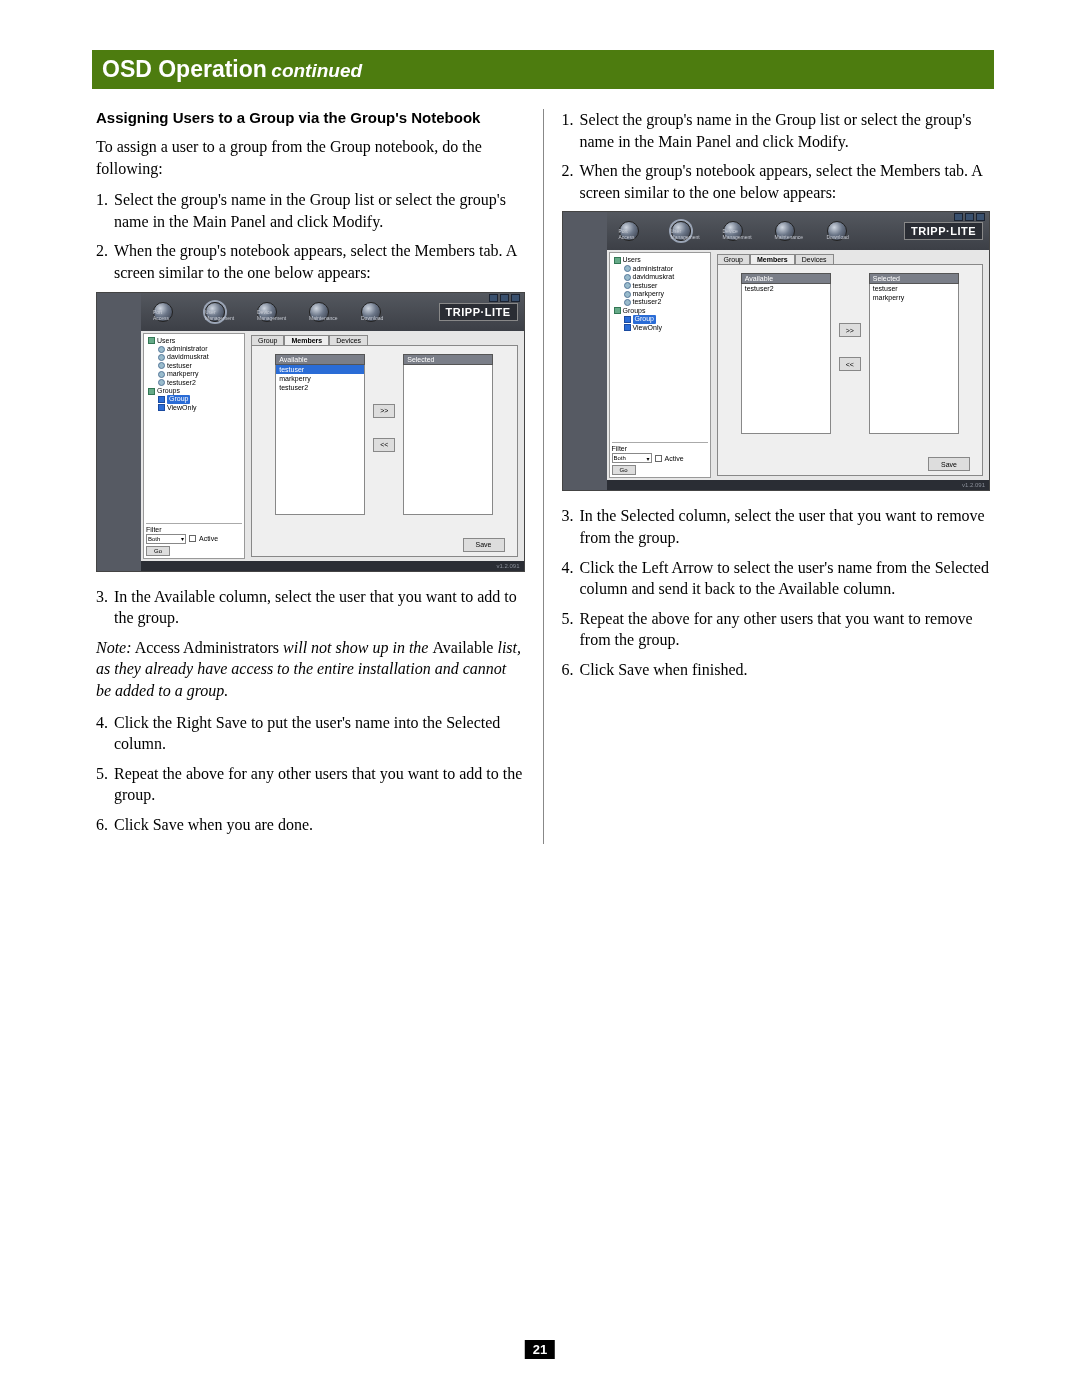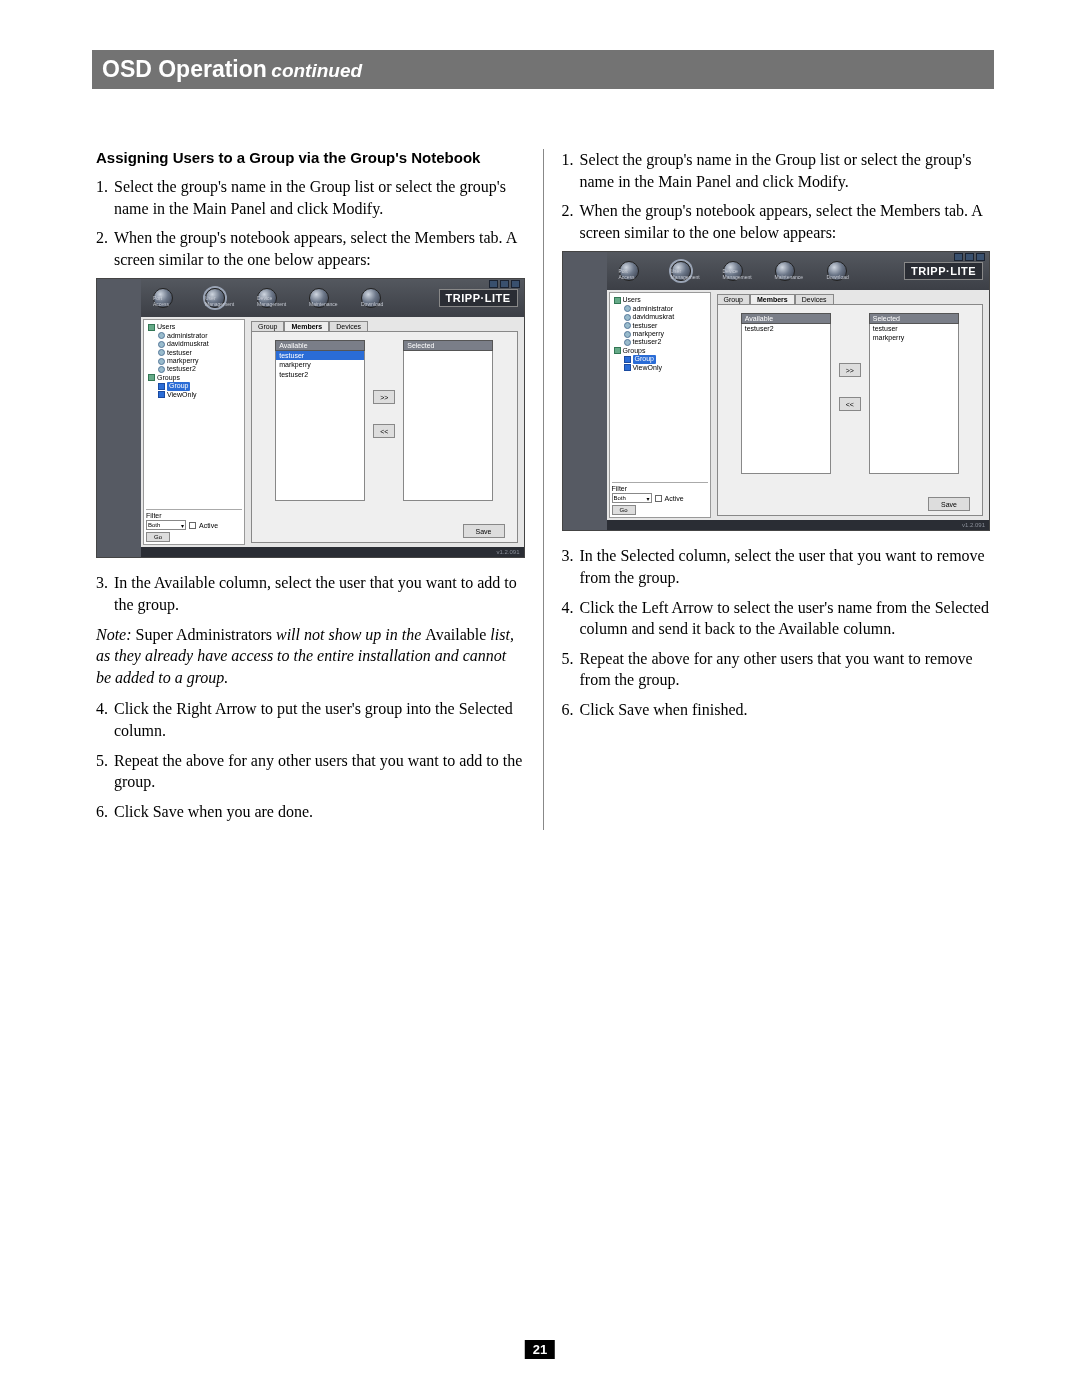--- a/index.html
+++ b/index.html
@@ -8,21 +8,21 @@
     height: 1397px;
     background: #fff;
     font-family: "Times New Roman", Times, serif;
     color: #000;
     position: relative;
   }
   .page {
     padding: 50px 86px 0 92px;
   }
   .header-bar {
-    background: #737373;
+    background: #4d7c0f;
     color: #fff;
     padding: 6px 10px 6px 10px;
     font-family: Arial, Helvetica, sans-serif;
   }
   .header-bar .title {
     font-size: 23px;
     font-weight: bold;
   }
   .header-bar .cont {
     font-size: 19px;
@@ -45,21 +45,20 @@
     font-style: italic;
   }
   .columns {
     display: flex;
     gap: 0;
     margin-top: 20px;
   }
   .col {
     flex: 1;
     padding: 0 4px;
-    margin-top: 40px;
   }
   .col.left { padding-right: 18px; }
   .col.right { padding-left: 18px; border-left: 1px solid #888; }
   .subtitle {
     font-family: Arial, Helvetica, sans-serif;
     font-weight: bold;
     font-size: 15px;
     margin-bottom: 10px;
   }
   .body-text {
@@ -270,20 +269,21 @@
     <span class="title">OSD Operation</span>
     <span> </span>
     <span class="cont">continued</span>
   </div>
 
 
   <div class="columns">
 
     <div class="col left">
       <div class="subtitle">Assigning Users to a Group via the Group's Notebook</div>
+      <div class="body-text">To assign a user to a group from the Group notebook, do the following:</div>
       <ol class="steps">
         <li>
           <span>Select the group's name in the Group list or select the group's name in the Main Panel and click </span><span class="italic">Modify</span><span>.</span>
         </li>
         <li>When the group's notebook appears, select the Members tab. A screen similar to the one below appears:</li>
       </ol>
 
       <div class="app-shot">
         <div class="app-top">
           <div class="winbtns">
@@ -395,25 +395,25 @@
         </div>
         <div class="app-status">v1.2.091</div>
       </div>
 
       <ol class="steps" start="3" style="counter-reset: step 2">
         <li>
           <span>In the </span><span class="italic">Available</span><span> column, select the user that you want to add to the group.</span>
         </li>
       </ol>
       <div class="note">
-        <span>Note:</span><span style="font-style:normal"> Super Administrators </span><span>will not show up in the </span><span style="font-style:normal">Available </span><span>list, as they already have access to the entire installation and cannot be added to a group.</span>
+        <span>Note:</span><span style="font-style:normal"> Access Administrators </span><span>will not show up in the </span><span style="font-style:normal">Available </span><span>list, as they already have access to the entire installation and cannot be added to a group.</span>
       </div>
       <ol class="steps" style="counter-reset: step 3">
         <li>
-          <span>Click the Right Arrow to put the user's group into the </span><span class="italic">Selected</span><span> column.</span>
+          <span>Click the Right Save to put the user's name into the </span><span class="italic">Selected</span><span> column.</span>
         </li>
         <li>Repeat the above for any other users that you want to add to the group.</li>
         <li>
           <span>Click </span><span class="italic">Save</span><span> when you are done.</span>
         </li>
       </ol>
     </div>
 
     <div class="col right">
       <ol class="steps">

